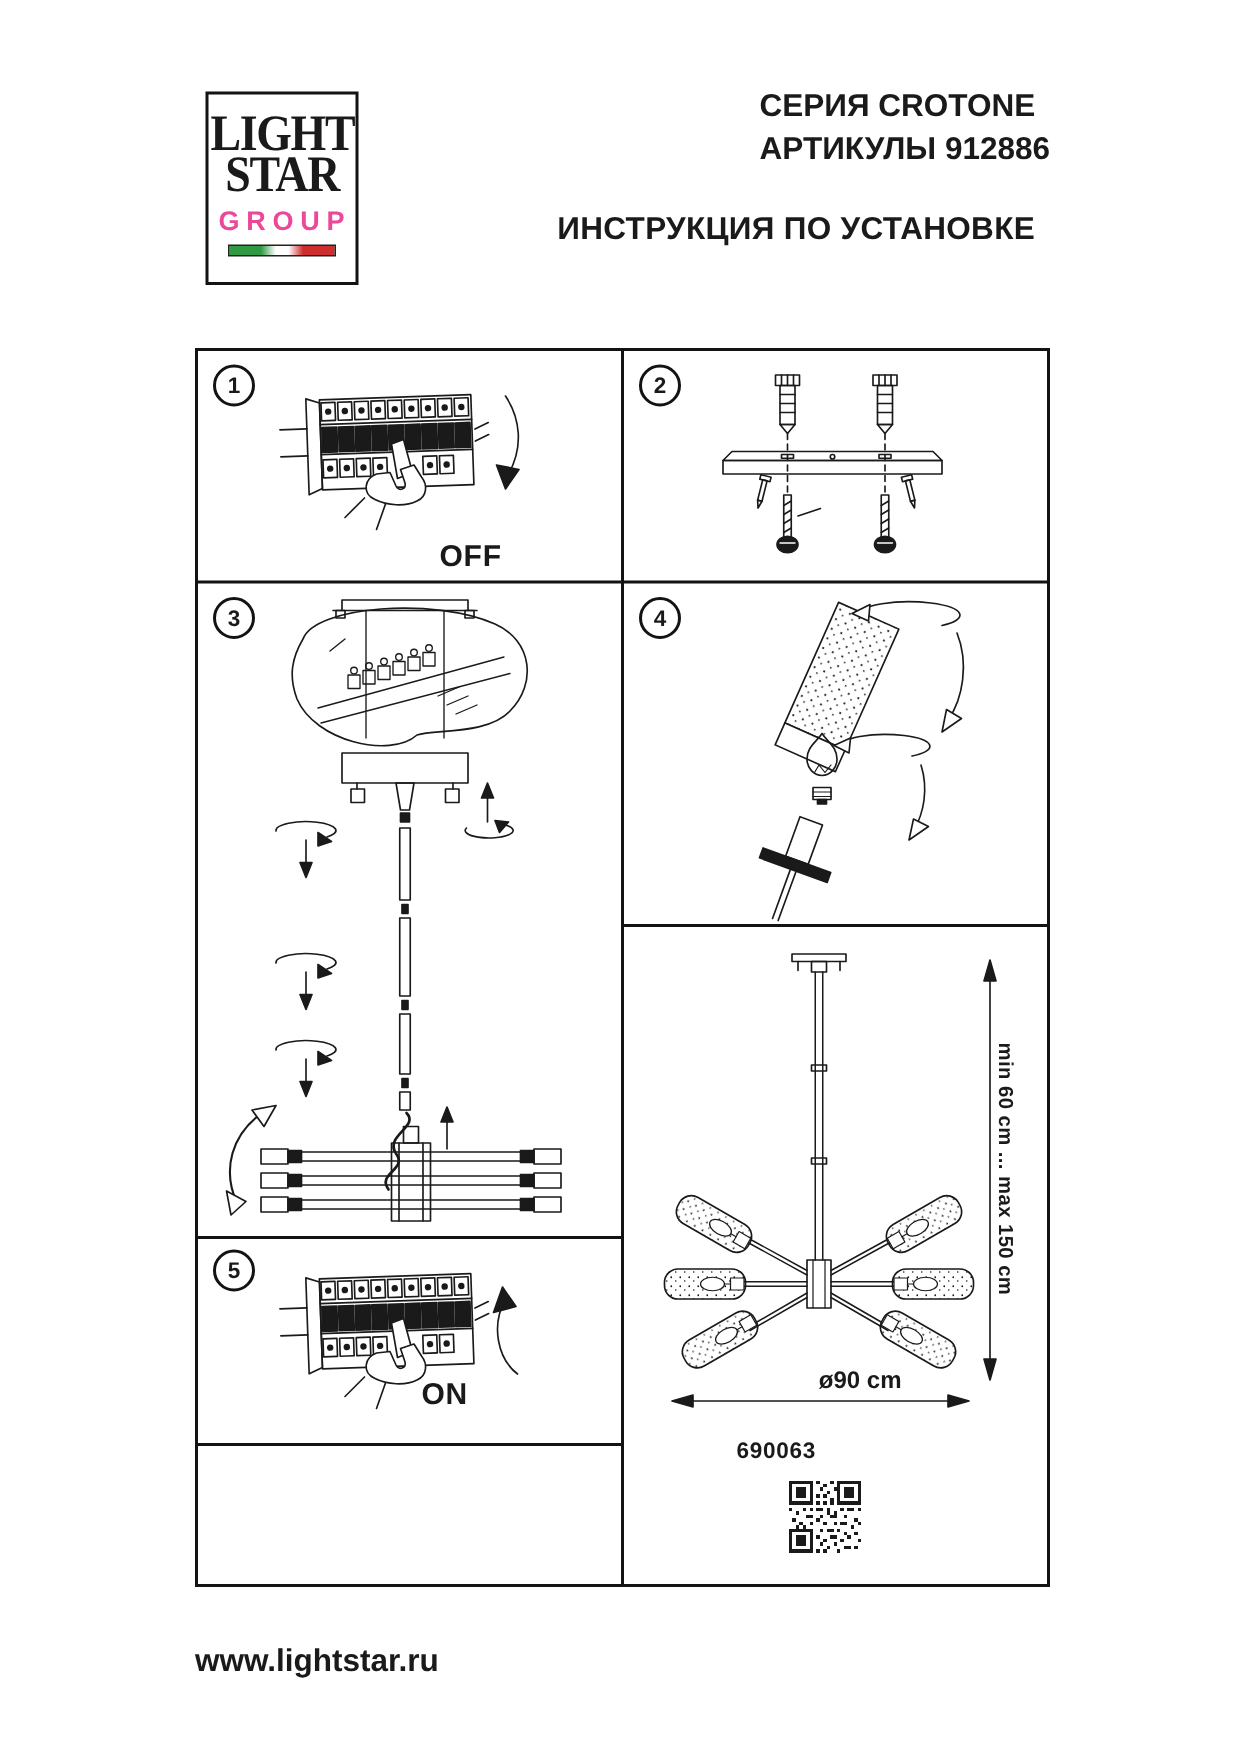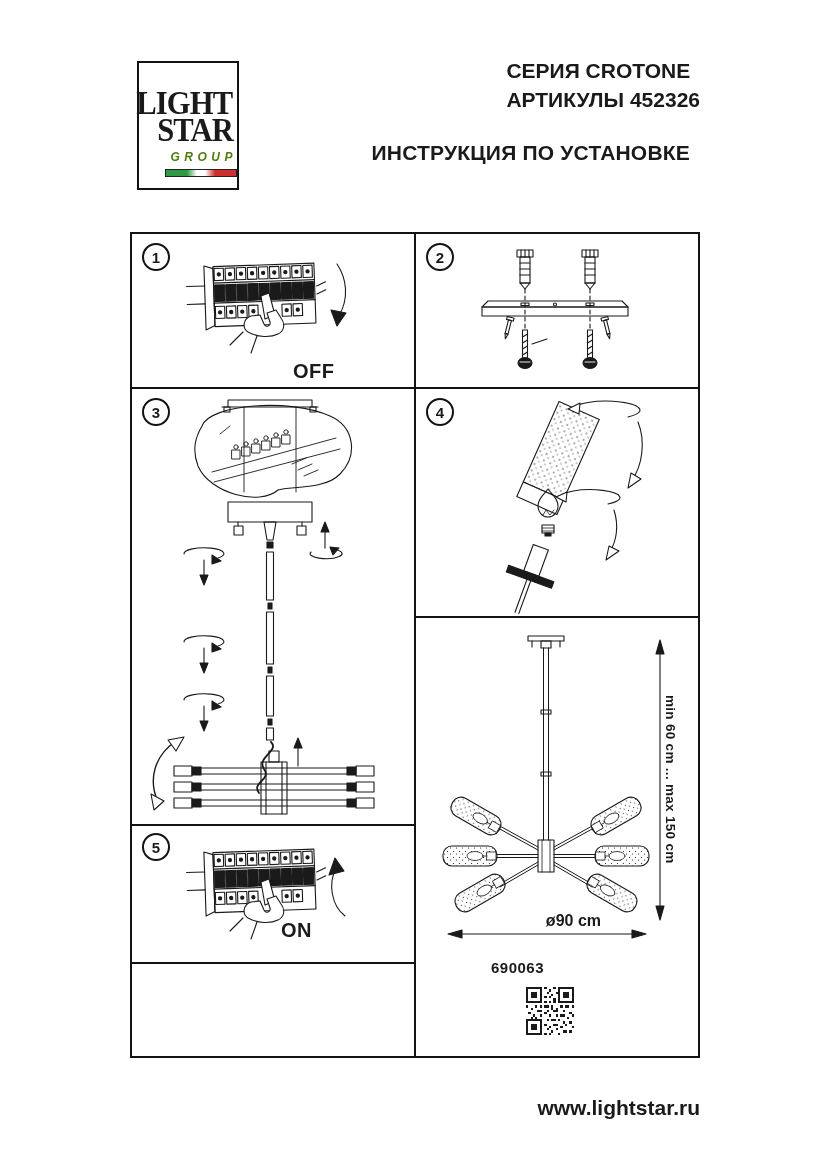--- a/index.html
+++ b/index.html
@@ -5,52 +5,52 @@
   html,body{margin:0;padding:0;background:#fff;}
   .page{position:relative;width:826px;height:1169px;background:#fff;overflow:hidden;
         font-family:"Liberation Sans",sans-serif;color:#1a1a1a;}
   .gl{position:absolute;background:#131313;}
   .outer-border{position:absolute;left:130px;top:232px;width:570px;height:826px;
         border:2px solid #131313;box-sizing:border-box;}
   .step-circle{position:absolute;width:28px;height:28px;border:2px solid #131313;border-radius:50%;
         display:flex;align-items:center;justify-content:center;font-weight:bold;font-size:15px;
         background:#fff;box-sizing:border-box;}
   .logo{position:absolute;left:137px;top:61px;width:102px;height:129px;border:2px solid #131313;
-        box-sizing:border-box;display:flex;flex-direction:column;align-items:flex-end;padding-top:26px;}
+        box-sizing:border-box;display:flex;flex-direction:column;align-items:center;padding-top:13px;}
   .logo-word{font-family:"Liberation Serif",serif;font-weight:bold;font-size:34px;line-height:.80;
         transform:scaleX(.90);letter-spacing:-1px;}
-  .logo-group{font-size:12px;letter-spacing:4.5px;color:#4d7c0f;margin-top:7px;margin-left:4px;font-weight:bold;font-style:italic;}
+  .logo-group{font-size:18px;letter-spacing:4.5px;color:#ec4899;margin-top:7px;margin-left:4px;font-weight:bold;}
   .logo-flag{width:72px;height:8px;border:1px solid #222;margin-top:5px;box-sizing:border-box;
         background:linear-gradient(90deg,#2f9a43 0%,#2f9a43 30%,#ffffff 44%,#ffffff 56%,#cf2e2e 70%,#cf2e2e 100%);}
   .hdr-top{position:absolute;right:126px;top:57px;text-align:left;font-weight:bold;font-size:21px;line-height:1.36;}
   .hdr-instr{position:absolute;right:136px;top:139px;text-align:left;font-weight:bold;font-size:21px;line-height:1.33;letter-spacing:.2px;}
   .onoff{position:absolute;font-size:20px;font-weight:600;letter-spacing:.5px;}
   .notes{position:absolute;left:168px;top:974px;font-size:15.5px;line-height:21px;}
   .dim-v{position:absolute;left:658px;top:672px;width:20px;height:215px;writing-mode:vertical-rl;
         text-align:center;font-weight:bold;font-size:13.5px;letter-spacing:.3px;}
   .dim-h{position:absolute;left:491px;top:912px;width:110px;text-align:right;font-weight:bold;font-size:16px;}
   .article-num{position:absolute;left:491px;top:959px;width:110px;font-weight:bold;font-size:15px;letter-spacing:.5px;}
-  .footer{position:absolute;left:130px;top:1096px;width:570px;text-align:right;font-weight:bold;font-size:21px;}
+  .footer{position:absolute;left:130px;top:1096px;width:570px;text-align:left;font-weight:bold;font-size:21px;}
   svg{position:absolute;overflow:visible;}
 </style>
 </head>
 <body>
 
 <div class="page">
 
   <div class="logo">
     <div class="logo-word">LIGHT</div>
     <div class="logo-word">STAR</div>
     <div class="logo-group">GROUP</div>
     <div class="logo-flag"></div>
   </div>
 
   <div class="hdr-top">
     <div>СЕРИЯ CROTONE</div>
-    <div>АРТИКУЛЫ 452326</div>
+    <div>АРТИКУЛЫ 912886</div>
   </div>
   <div class="hdr-instr">
     <div>ИНСТРУКЦИЯ ПО УСТАНОВКЕ</div>
   </div>
 
   <div class="outer-border"></div>
   <div class="gl" style="left:414px;top:232px;width:2px;height:826px"></div>
   <div class="gl" style="left:130px;top:387px;width:570px;height:2px"></div>
   <div class="gl" style="left:130px;top:824px;width:286px;height:2px"></div>
   <div class="gl" style="left:130px;top:962px;width:286px;height:2px"></div>

